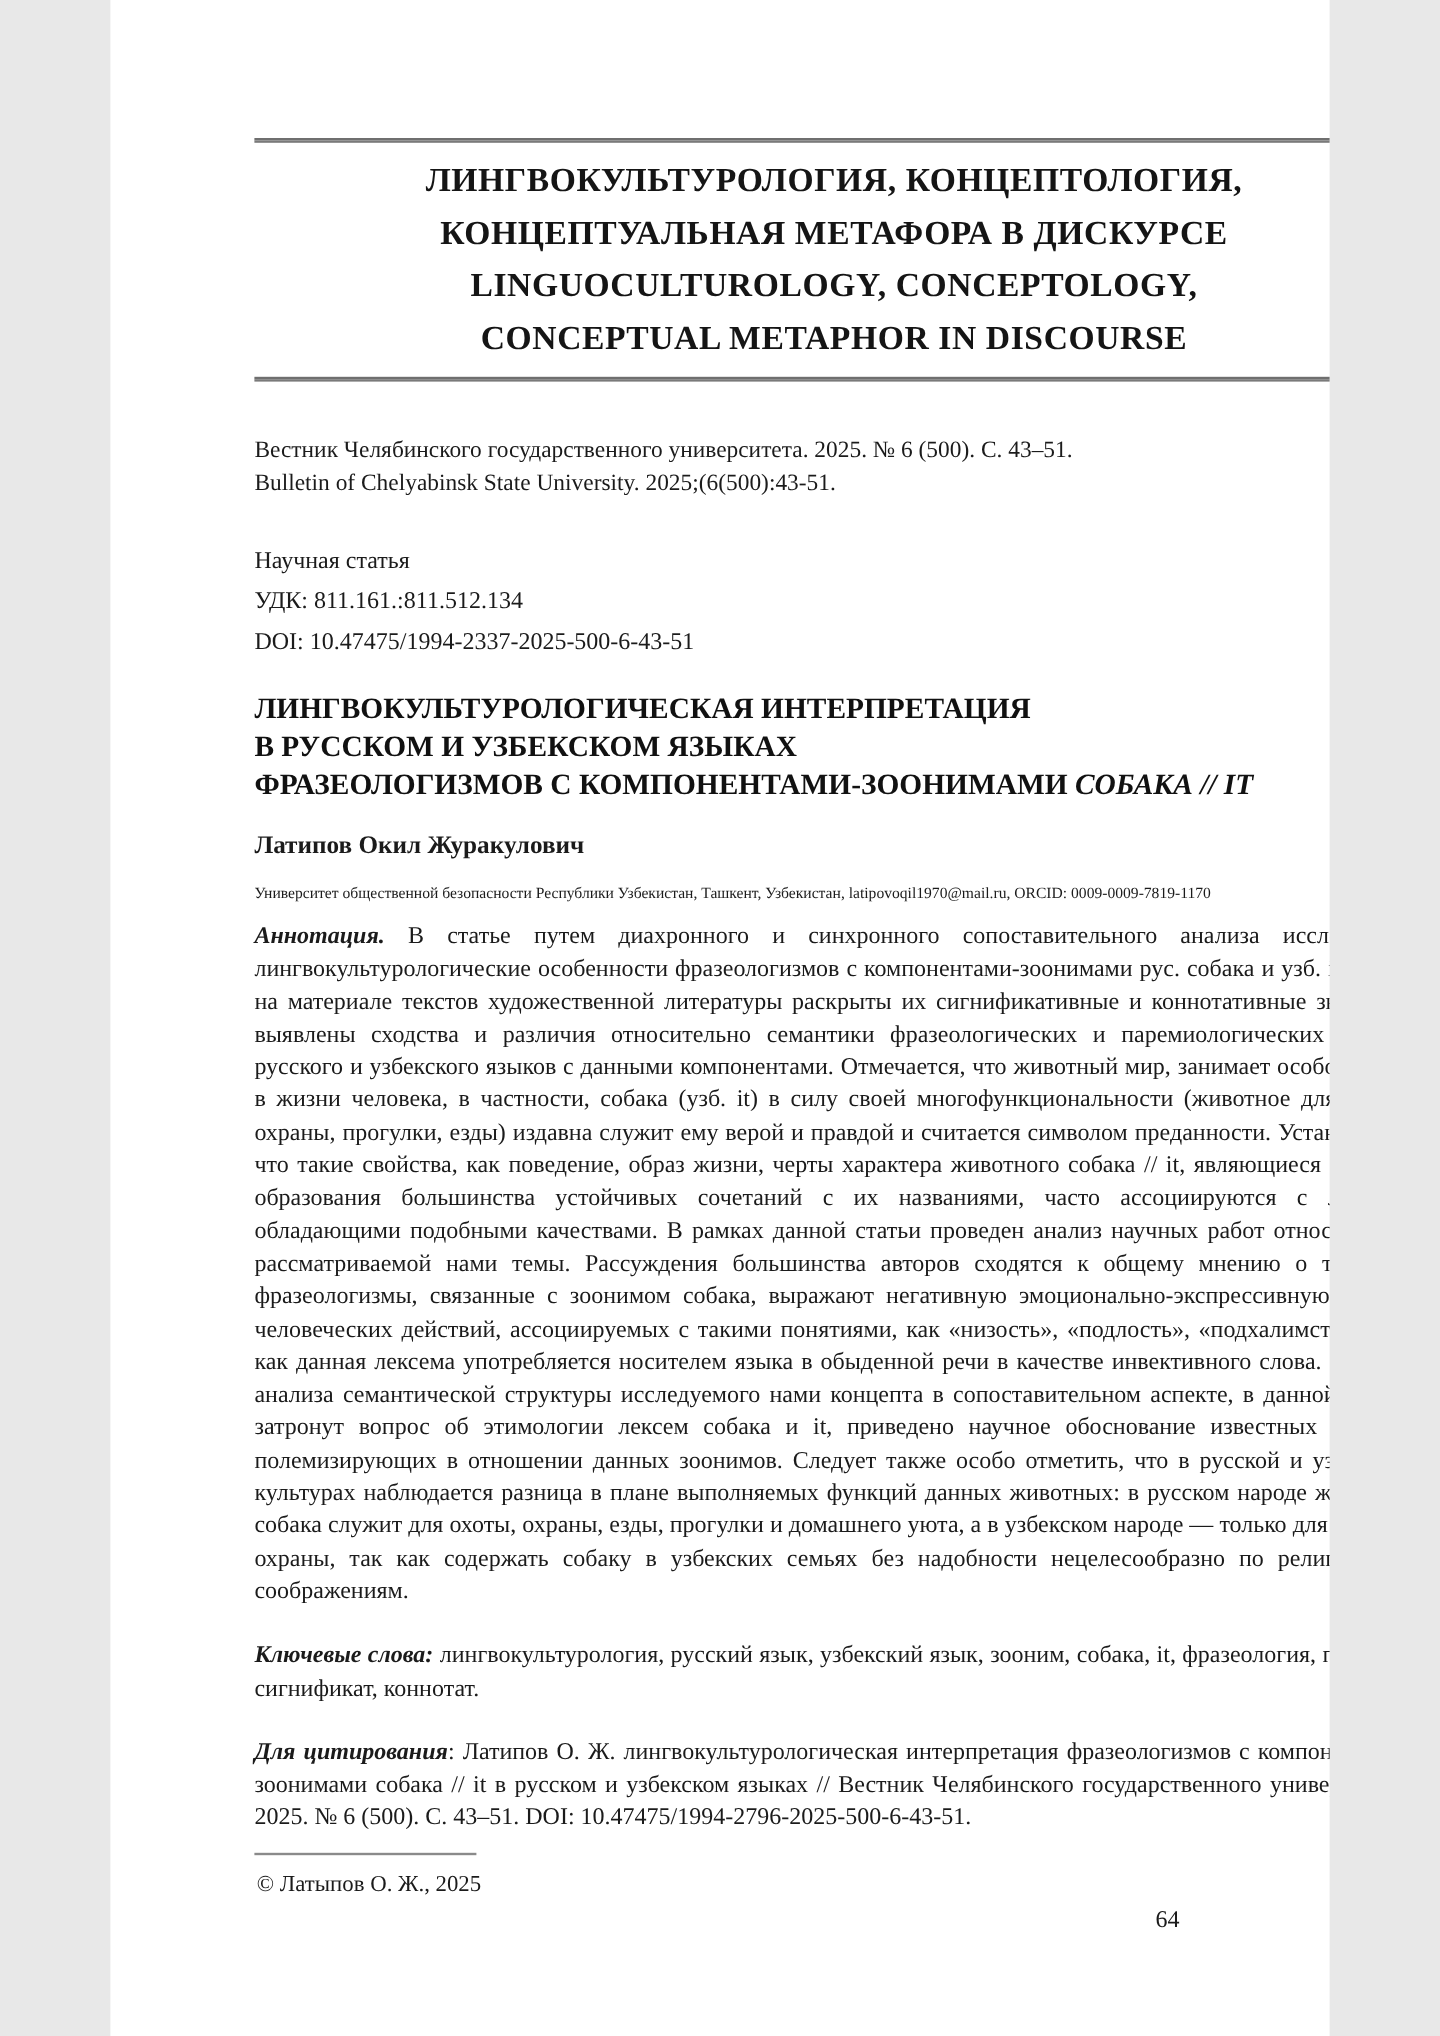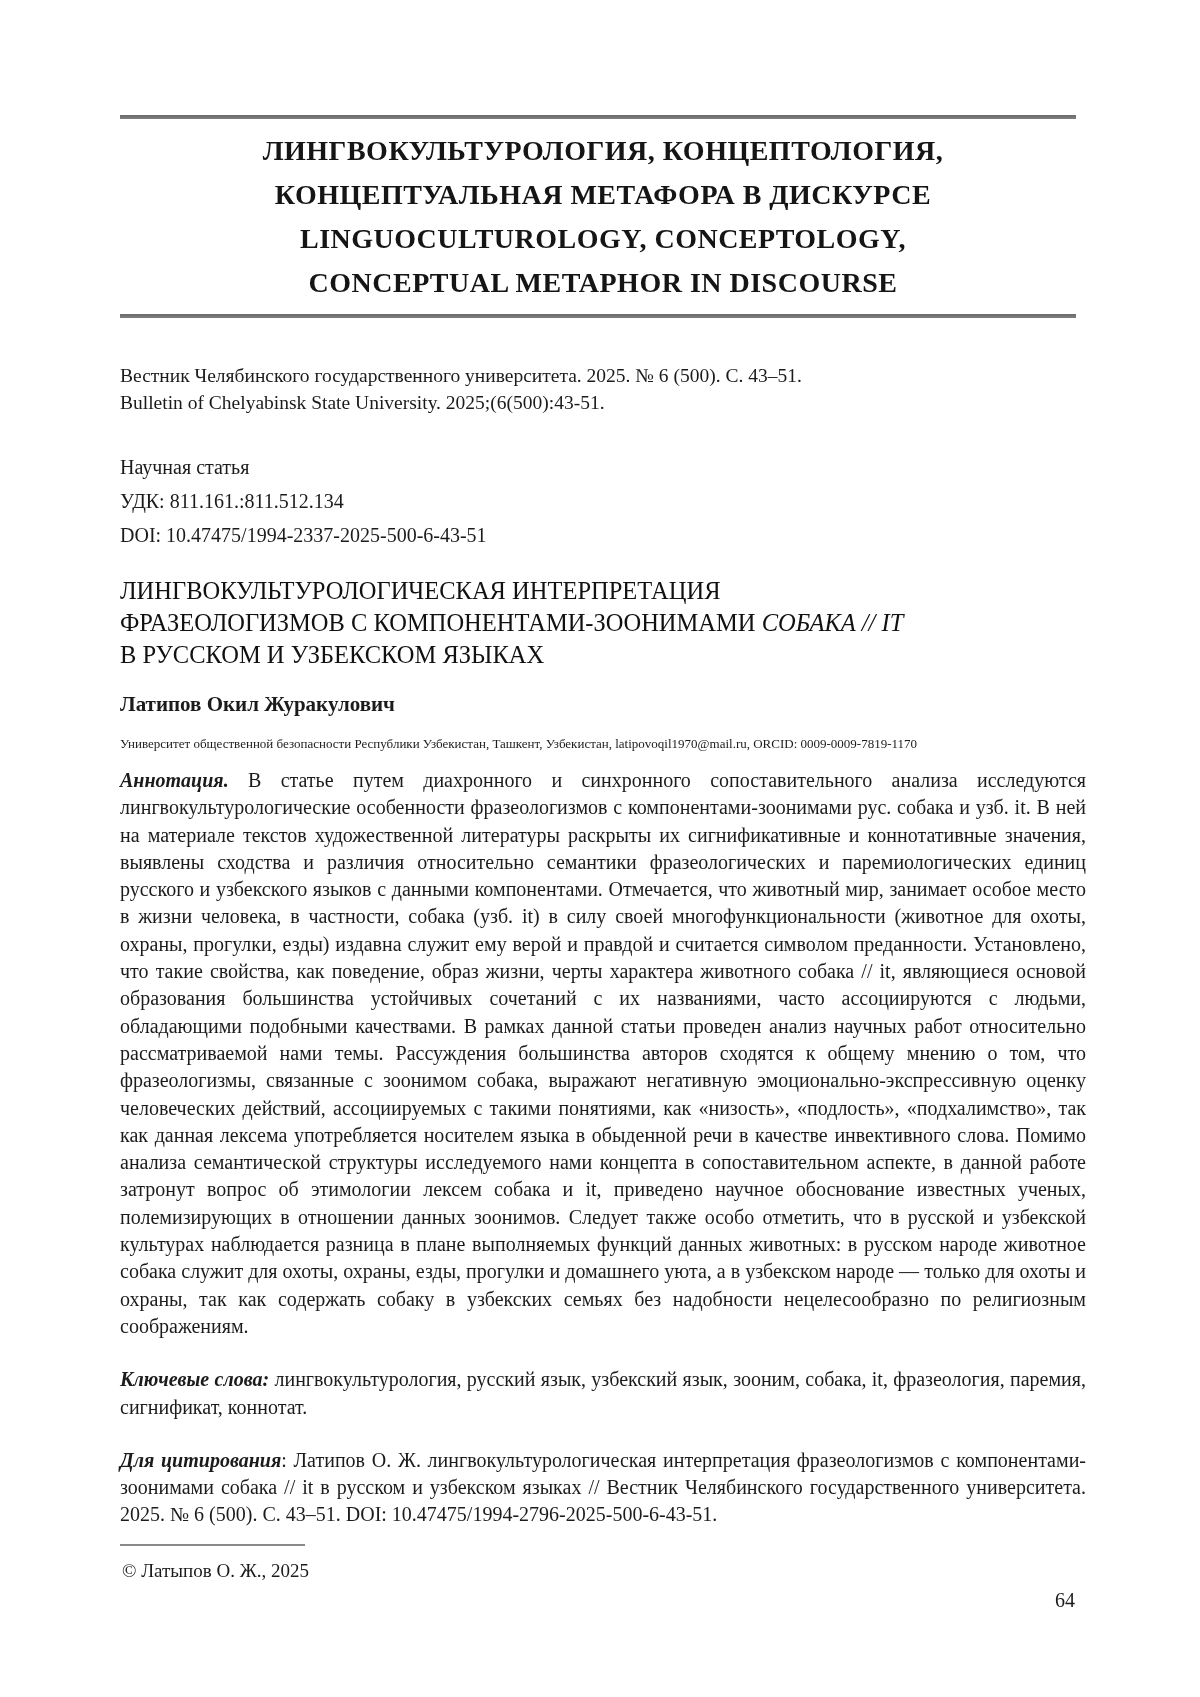--- a/index.html
+++ b/index.html
@@ -1,19 +1,19 @@
 <!DOCTYPE html>
 <html><head>
 <meta charset="utf-8">
 <style>
   * { box-sizing: border-box; }
   html, body { margin: 0; padding: 0; background: #e8e8e8; }
   .page {
     position: relative;
-    width: 1200px;
+    width: 1016px;
     height: 1697px;
     margin: 0 auto;
     background: #ffffff;
     font-family: "Liberation Serif", "DejaVu Serif", serif;
     color: #1b1b1b;
     overflow: hidden;
   }
   .content {
     position: absolute;
     left: 120px;
@@ -44,21 +44,21 @@
   }
   .meta-line {
     font-size: 20px;
     line-height: 22px;
   }
   .article-type { margin-top: 40px; }
   .udc { margin-top: 12px; }
   .doi { margin-top: 12px; }
   .article-title {
     margin-top: 29px;
-    font-weight: normal;
+    font-weight: bold;
     font-size: 24.5px;
     line-height: 32px;
     color: #111;
   }
   .article-title .t-italic { font-style: italic; }
   .author {
     margin-top: 21px;
     font-weight: bold;
     font-size: 21px;
     line-height: 24px;
@@ -119,22 +119,22 @@
       <div>Вестник Челябинского государственного университета. 2025. № 6 (500). С. 43–51.</div>
       <div>Bulletin of Chelyabinsk State University. 2025;(6(500):43-51.</div>
     </div>
 
     <div class="meta-line article-type">Научная статья</div>
     <div class="meta-line udc">УДК: 811.161.:811.512.134</div>
     <div class="meta-line doi">DOI: 10.47475/1994-2337-2025-500-6-43-51</div>
 
     <div class="article-title">
       <div>ЛИНГВОКУЛЬТУРОЛОГИЧЕСКАЯ ИНТЕРПРЕТАЦИЯ</div>
+      <div>В РУССКОМ И УЗБЕКСКОМ ЯЗЫКАХ</div>
       <div><span>ФРАЗЕОЛОГИЗМОВ С КОМПОНЕНТАМИ-ЗООНИМАМИ </span><span class="t-italic">СОБАКА // IT</span></div>
-      <div>В РУССКОМ И УЗБЕКСКОМ ЯЗЫКАХ</div>
     </div>
 
     <div class="author">Латипов Окил Журакулович</div>
 
     <div class="affiliation">Университет общественной безопасности Республики Узбекистан, Ташкент, Узбекистан, latipovoqil1970@mail.ru, ORCID: 0009-0009-7819-1170</div>
 
     <p class="body-par abstract"><span class="bi">Аннотация.</span> <span>В статье путем диахронного и синхронного сопоставительного анализа исследуются лингвокультурологические особенности фразеологизмов с компонентами-зоонимами рус. собака и узб. it. В ней на материале текстов художественной литературы раскрыты их сигнификативные и коннотативные значения, выявлены сходства и различия относительно семантики фразеологических и паремиологических единиц русского и узбекского языков с данными компонентами. Отмечается, что животный мир, занимает особое место в жизни человека, в частности, собака (узб. it) в силу своей многофункциональности (животное для охоты, охраны, прогулки, езды) издавна служит ему верой и правдой и считается символом преданности. Установлено, что такие свойства, как поведение, образ жизни, черты характера животного собака // it, являющиеся основой образования большинства устойчивых сочетаний с их названиями, часто ассоциируются с людьми, обладающими подобными качествами. В рамках данной статьи проведен анализ научных работ относительно рассматриваемой нами темы. Рассуждения большинства авторов сходятся к общему мнению о том, что фразеологизмы, связанные с зоонимом собака, выражают негативную эмоционально-экспрессивную оценку человеческих действий, ассоциируемых с такими понятиями, как «низость», «подлость», «подхалимство», так как данная лексема употребляется носителем языка в обыденной речи в качестве инвективного слова. Помимо анализа семантической структуры исследуемого нами концепта в сопоставительном аспекте, в данной работе затронут вопрос об этимологии лексем собака и it, приведено научное обоснование известных ученых, полемизирующих в отношении данных зоонимов. Следует также особо отметить, что в русской и узбекской культурах наблюдается разница в плане выполняемых функций данных животных: в русском народе животное собака служит для охоты, охраны, езды, прогулки и домашнего уюта, а в узбекском народе — только для охоты и охраны, так как содержать собаку в узбекских семьях без надобности нецелесообразно по религиозным соображениям.</span></p>
 
     <p class="body-par keywords"><span class="bi">Ключевые слова:</span><span> лингвокультурология, русский язык, узбекский язык, зооним, собака, it, фразеология, паремия, сигнификат, коннотат.</span></p>
 

